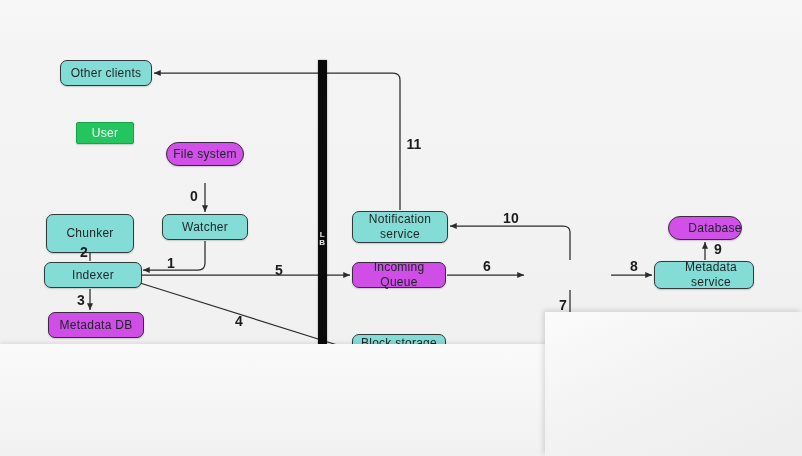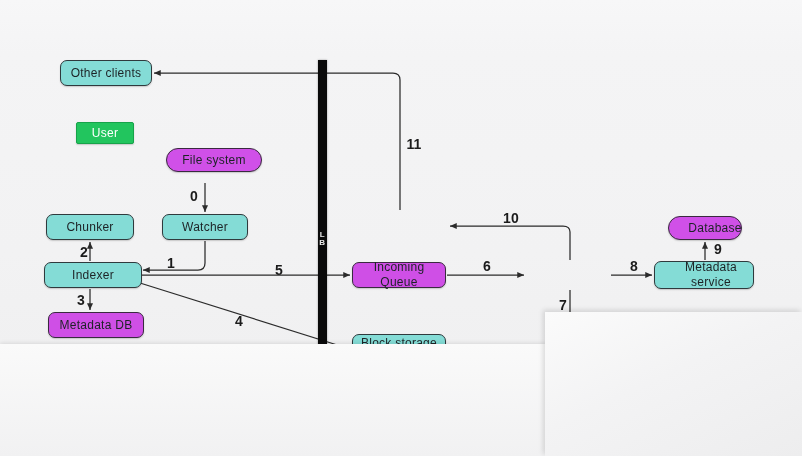--- a/index.html
+++ b/index.html
@@ -143,30 +143,31 @@
 
   <div id="lb-bar" style="left:318px; top:60px; width:9px; height:358px;">
     <span class="lb-letter">L</span>
     <span class="lb-letter">B</span>
   </div>
 
   <div class="node service" style="left:60px; top:60px; width:92px; height:26px;">Other clients</div>
 
   <div class="node actor" style="left:76px; top:122px; width:58px; height:22px;">User</div>
 
-  <div class="node store" style="left:166px; top:148px; width:96px; height:24px;">File system</div>
+  <div class="node store" style="left:166px; top:142px; width:78px; height:24px;">File system</div>
 
-  <div class="node service" style="left:46px; top:214px; width:88px; height:26px;">Chunker</div>
+  <div class="node service" style="left:46px; top:214px; width:88px; height:39px;">Chunker</div>
 
   <div class="node service" style="left:162px; top:214px; width:86px; height:26px;">Watcher</div>
 
   <div class="node service" style="left:44px; top:262px; width:98px; height:26px;">Indexer</div>
 
   <div class="node store-rect" style="left:48px; top:312px; width:96px; height:26px;">Metadata DB</div>
 
+  <div class="node service" style="left:352px; top:211px; width:96px; height:32px;">Notification service</div>
 
   <div class="node store-rect" style="left:352px; top:262px; width:94px; height:26px;">Incoming Queue</div>
 
   <div class="node service" style="left:352px; top:334px; width:94px; height:34px;">Block storage service</div>
 
   <div class="node store" style="left:360px; top:403px; width:78px; height:24px;">Block Storage</div>
 
 
   <div class="node service" style="left:654px; top:261px; width:100px; height:28px;padding-left:18px;">Metadata service</div>
 

